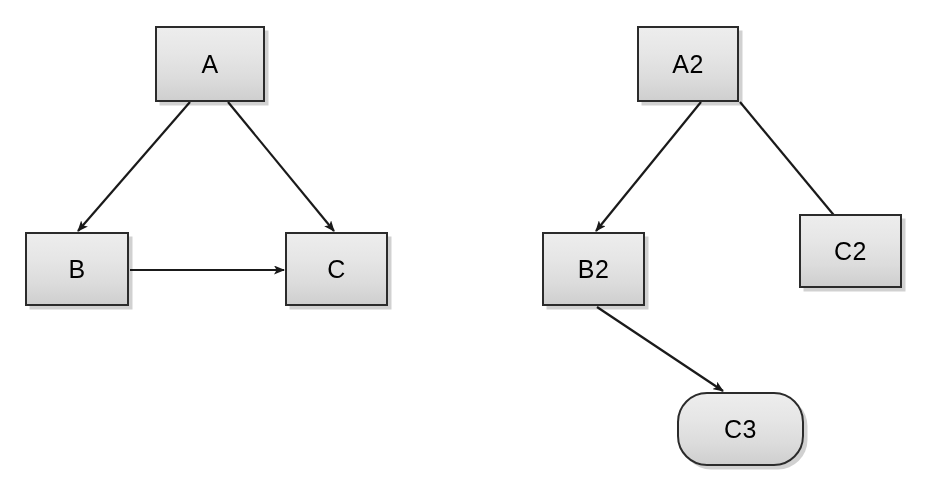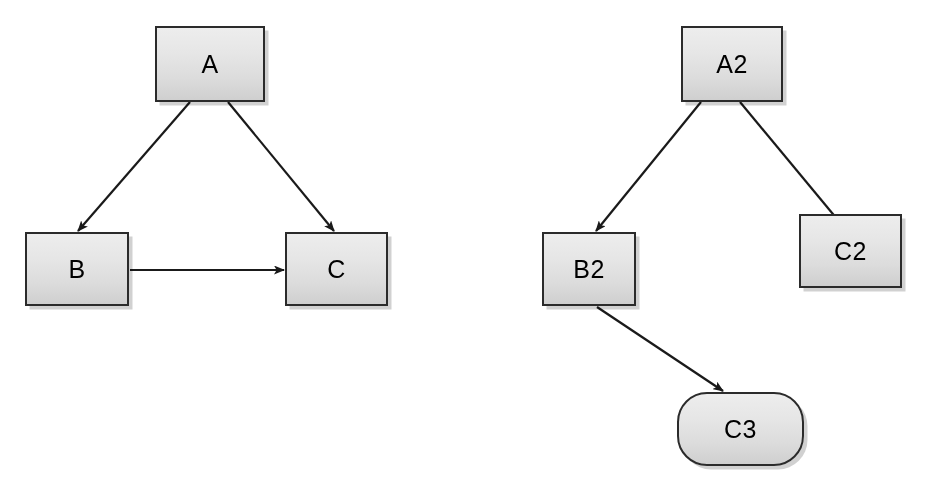--- a/index.html
+++ b/index.html
@@ -67,24 +67,24 @@
   <div id="nodes-group">
       <div class="node" style="left: 155px; top: 26px; width: 110px; height: 76px;">
         <span class="node-label">A</span>
       </div>
       <div class="node" style="left: 25px; top: 232px; width: 104px; height: 74px;">
         <span class="node-label">B</span>
       </div>
       <div class="node" style="left: 285px; top: 232px; width: 103px; height: 74px;">
         <span class="node-label">C</span>
       </div>
-      <div class="node" style="left: 681px; top: 26px; width: 102px; height: 76px;">
+      <div class="node" style="left: 637px; top: 26px; width: 102px; height: 76px;">
         <span class="node-label">A2</span>
       </div>
-      <div class="node" style="left: 542px; top: 232px; width: 94px; height: 74px;">
+      <div class="node" style="left: 542px; top: 232px; width: 103px; height: 74px;">
         <span class="node-label">B2</span>
       </div>
       <div class="node" style="left: 799px; top: 214px; width: 103px; height: 74px;">
         <span class="node-label">C2</span>
       </div>
       <div class="node" style="left: 677px; top: 392px; width: 127px; height: 74px; border-radius: 30px;">
         <span class="node-label">C3</span>
       </div>
     </div>
 </div>

